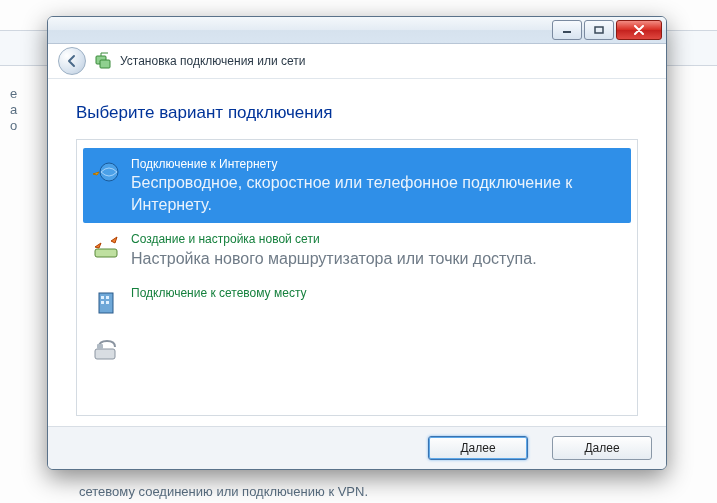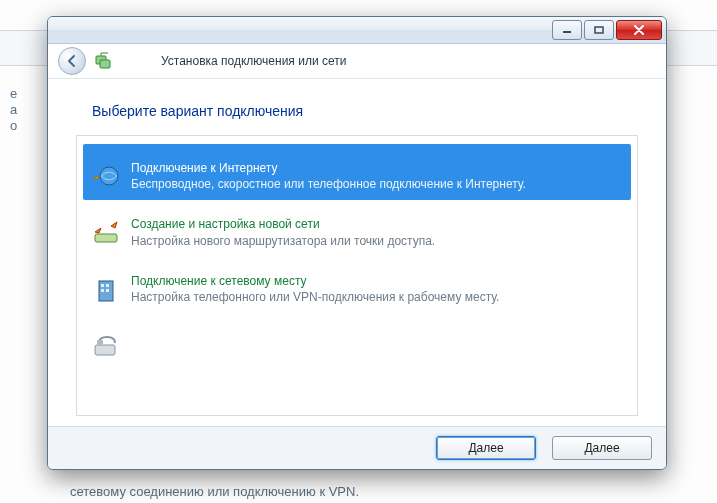--- a/index.html
+++ b/index.html
@@ -96,78 +96,77 @@
     justify-content: center;
   }
   .wizard-icon {
     width: 18px;
     height: 18px;
     flex: none;
   }
   .header-title {
     color: #2b3a48;
     font-size: 12px;
-    margin-left: 41px;
   }
 
   .body {
     flex: 1;
     padding: 18px 28px 10px 28px;
     display: flex;
     flex-direction: column;
   }
   .instruction {
     color: #003399;
-    font-size: 14px;
-    margin: 6px 0 16px 16px;
+    font-size: 17px;
+    margin: 6px 0 16px 0;
   }
   .options-frame {
     border: 1px solid #d4dbe2;
     background: #ffffff;
     flex: 1;
     padding: 8px 6px;
     overflow: hidden;
   }
   .option {
     display: flex;
     align-items: flex-start;
     gap: 10px;
-    padding: 16px 8px 8px 8px;
+    padding: 8px 8px 8px 8px;
     border-radius: 2px;
   }
   .option.selected {
     background: #2f8fe8;
     color: #ffffff;
   }
   .option.selected .opt-desc { color: #eaf3fc; }
   .opt-icon {
     width: 30px;
     height: 30px;
     flex: none;
     margin-top: 2px;
   }
   .opt-text { line-height: 1.35; }
   .opt-title {
     font-size: 12px;
     color: #15803d;
   }
   .option.selected .opt-title { color: #ffffff; }
   .opt-desc {
-    font-size: 12px;
+    font-size: 16px;
     color: #6f7b87;
   }
 
   .footer {
     height: 42px;
     border-top: 1px solid #d8dee5;
     background: #f1f4f8;
     display: flex;
     justify-content: flex-end;
     align-items: center;
-    gap: 16px;
+    gap: 24px;
     padding: 0 14px;
     border-radius: 0 0 5px 5px;
   }
   .btn {
     min-width: 78px;
     height: 22px;
     font-size: 12px;
     color: #222;
     background: linear-gradient(to bottom, #fefefe, #e6ecf2);
     border: 1px solid #8a98a8;
@@ -187,21 +186,21 @@
 
 <div class="backdrop">
   <div class="bg-stripe" style="top:30px;height:34px;"></div>
   <div class="bg-blob" style="left:130px;top:34px;width:30px;height:24px;background:#6b8fb5;"></div>
   <div class="bg-blob" style="left:200px;top:34px;width:30px;height:24px;background:#6b8fb5;"></div>
   <div class="bg-blob" style="left:275px;top:34px;width:26px;height:22px;background:#6b8fb5;"></div>
   <div class="bg-blob" style="left:405px;top:30px;width:28px;height:28px;background:#3a7fb0;"></div>
   <span class="bg-text" style="left:10px;top:86px;">е</span>
   <span class="bg-text" style="left:10px;top:102px;">а</span>
   <span class="bg-text" style="left:10px;top:118px;">о</span>
-  <span class="bg-text" style="left:70px;top:484px;">сетевому соединению или подключению к VPN.</span>
+  <span class="bg-text" style="left:79px;top:484px;">сетевому соединению или подключению к VPN.</span>
 </div>
 
 <div class="window">
 
   <div class="titlebar">
     <div class="tb-btn">
       <svg width="10" height="8" viewBox="0 0 10 8">
           <line x1="1" y1="6" x2="9" y2="6" stroke="#3a4a5a" stroke-width="2"></line>
         </svg>
     </div>
@@ -271,21 +270,20 @@
           <svg width="30" height="30" viewBox="0 0 30 30">
             <rect x="8" y="6" width="14" height="20" fill="#6fa8d8" stroke="#2a5a8a"></rect>
             <rect x="10" y="9" width="3" height="3" fill="#dff0ff"></rect>
             <rect x="15" y="9" width="3" height="3" fill="#dff0ff"></rect>
             <rect x="10" y="14" width="3" height="3" fill="#dff0ff"></rect>
             <rect x="15" y="14" width="3" height="3" fill="#dff0ff"></rect>
           </svg>
         </div>
         <div class="opt-text">
           <div class="opt-title">Подключение к сетевому месту</div>
-          <div class="opt-desc">Настройка телефонного или VPN-подключения к рабочему месту.</div>
         </div>
       </div>
 
       <div class="option">
         <div class="opt-icon">
           <svg width="30" height="30" viewBox="0 0 30 30">
             <rect x="4" y="14" width="20" height="10" rx="2" fill="#d8dde2" stroke="#8a94a0"></rect>
             <path d="M8 12 Q8 6 16 6 Q24 6 24 12" fill="none" stroke="#8a94a0" stroke-width="2"></path>
             <rect x="6" y="9" width="6" height="5" rx="1" fill="#b0bac4"></rect>
           </svg>

